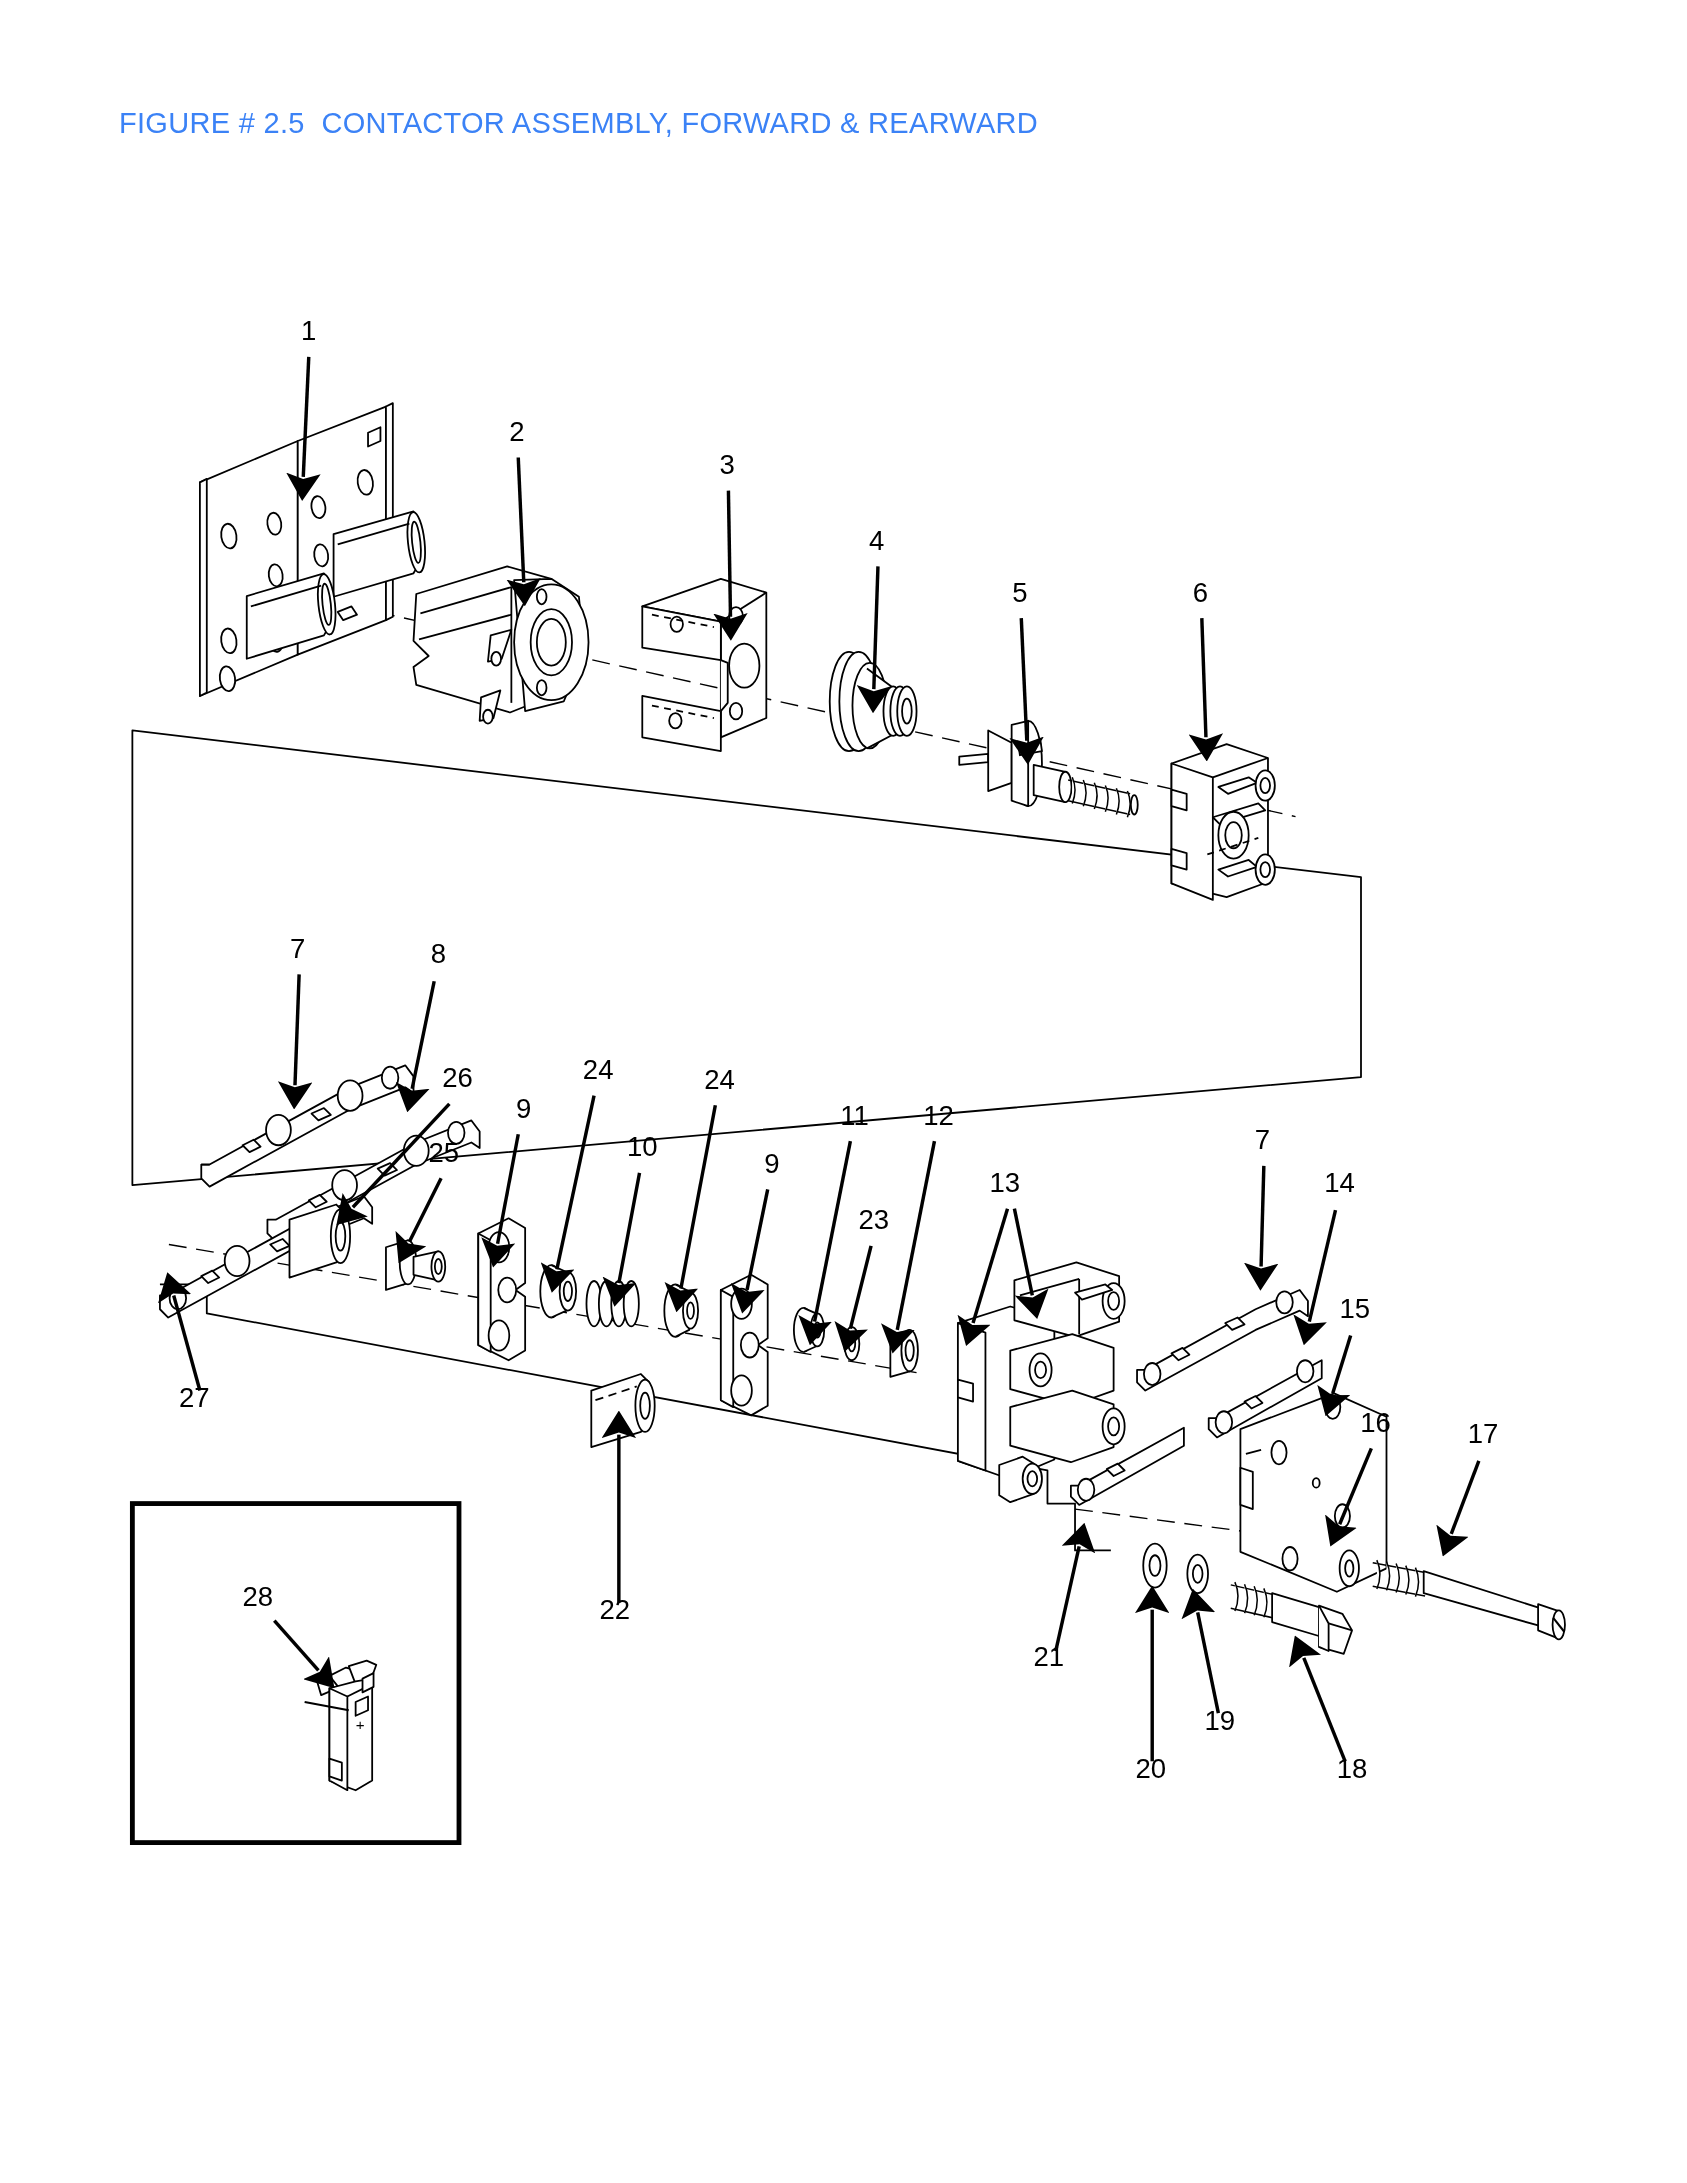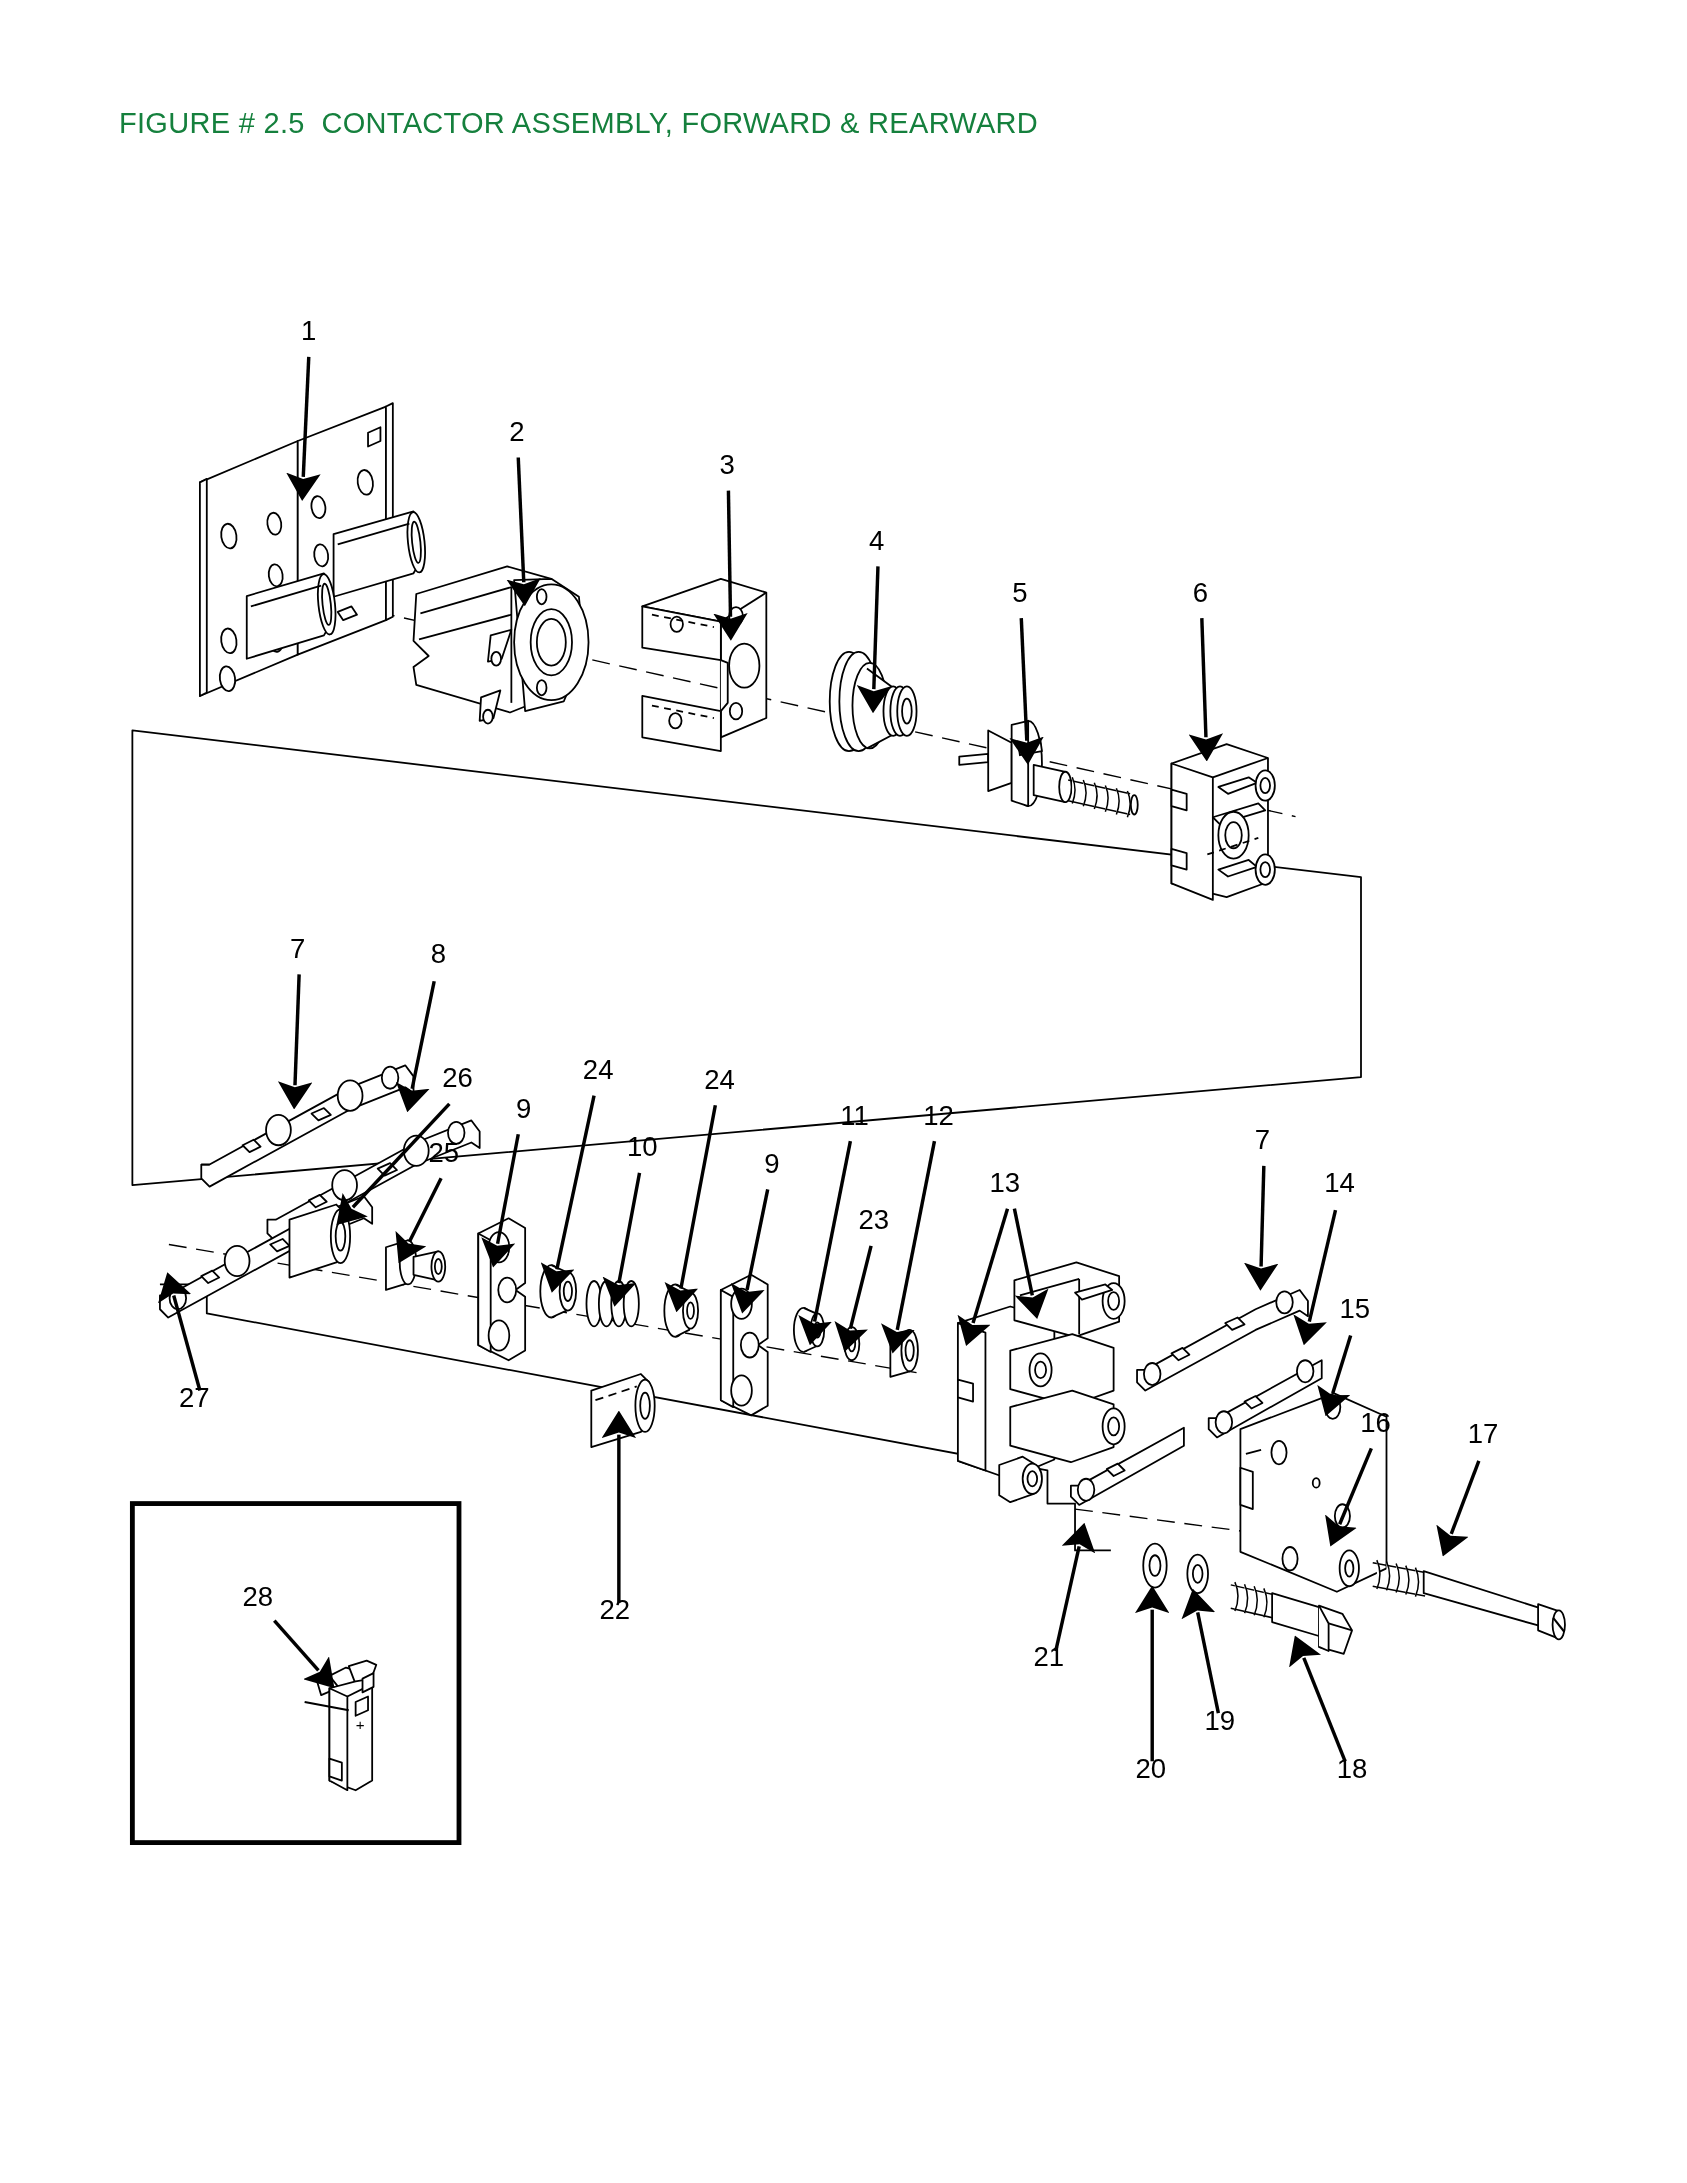--- a/index.html
+++ b/index.html
@@ -7,21 +7,21 @@
     width:1687px;height:2183px;
     font-family:"Liberation Sans", sans-serif;
     color:#000;overflow:hidden;position:relative;
   }
   #page{position:absolute;inset:0;background:#fff;}
 
   
   #fig-title{
     position:absolute;left:119px;top:107px;
     font-size:29px;letter-spacing:0.3px;
-    white-space:pre;color:#15803d;
+    white-space:pre;color:#3b82f6;
     font-family:"Liberation Sans", sans-serif;
   }
 
   
   #drawing{position:absolute;left:0;top:0;width:1687px;height:2183px;}
 
   
   #footer{position:absolute;left:0;top:2026px;width:1687px;height:157px;}
 
   .clabel{font-family:"Liberation Sans", sans-serif;font-size:40px;fill:#000;}

